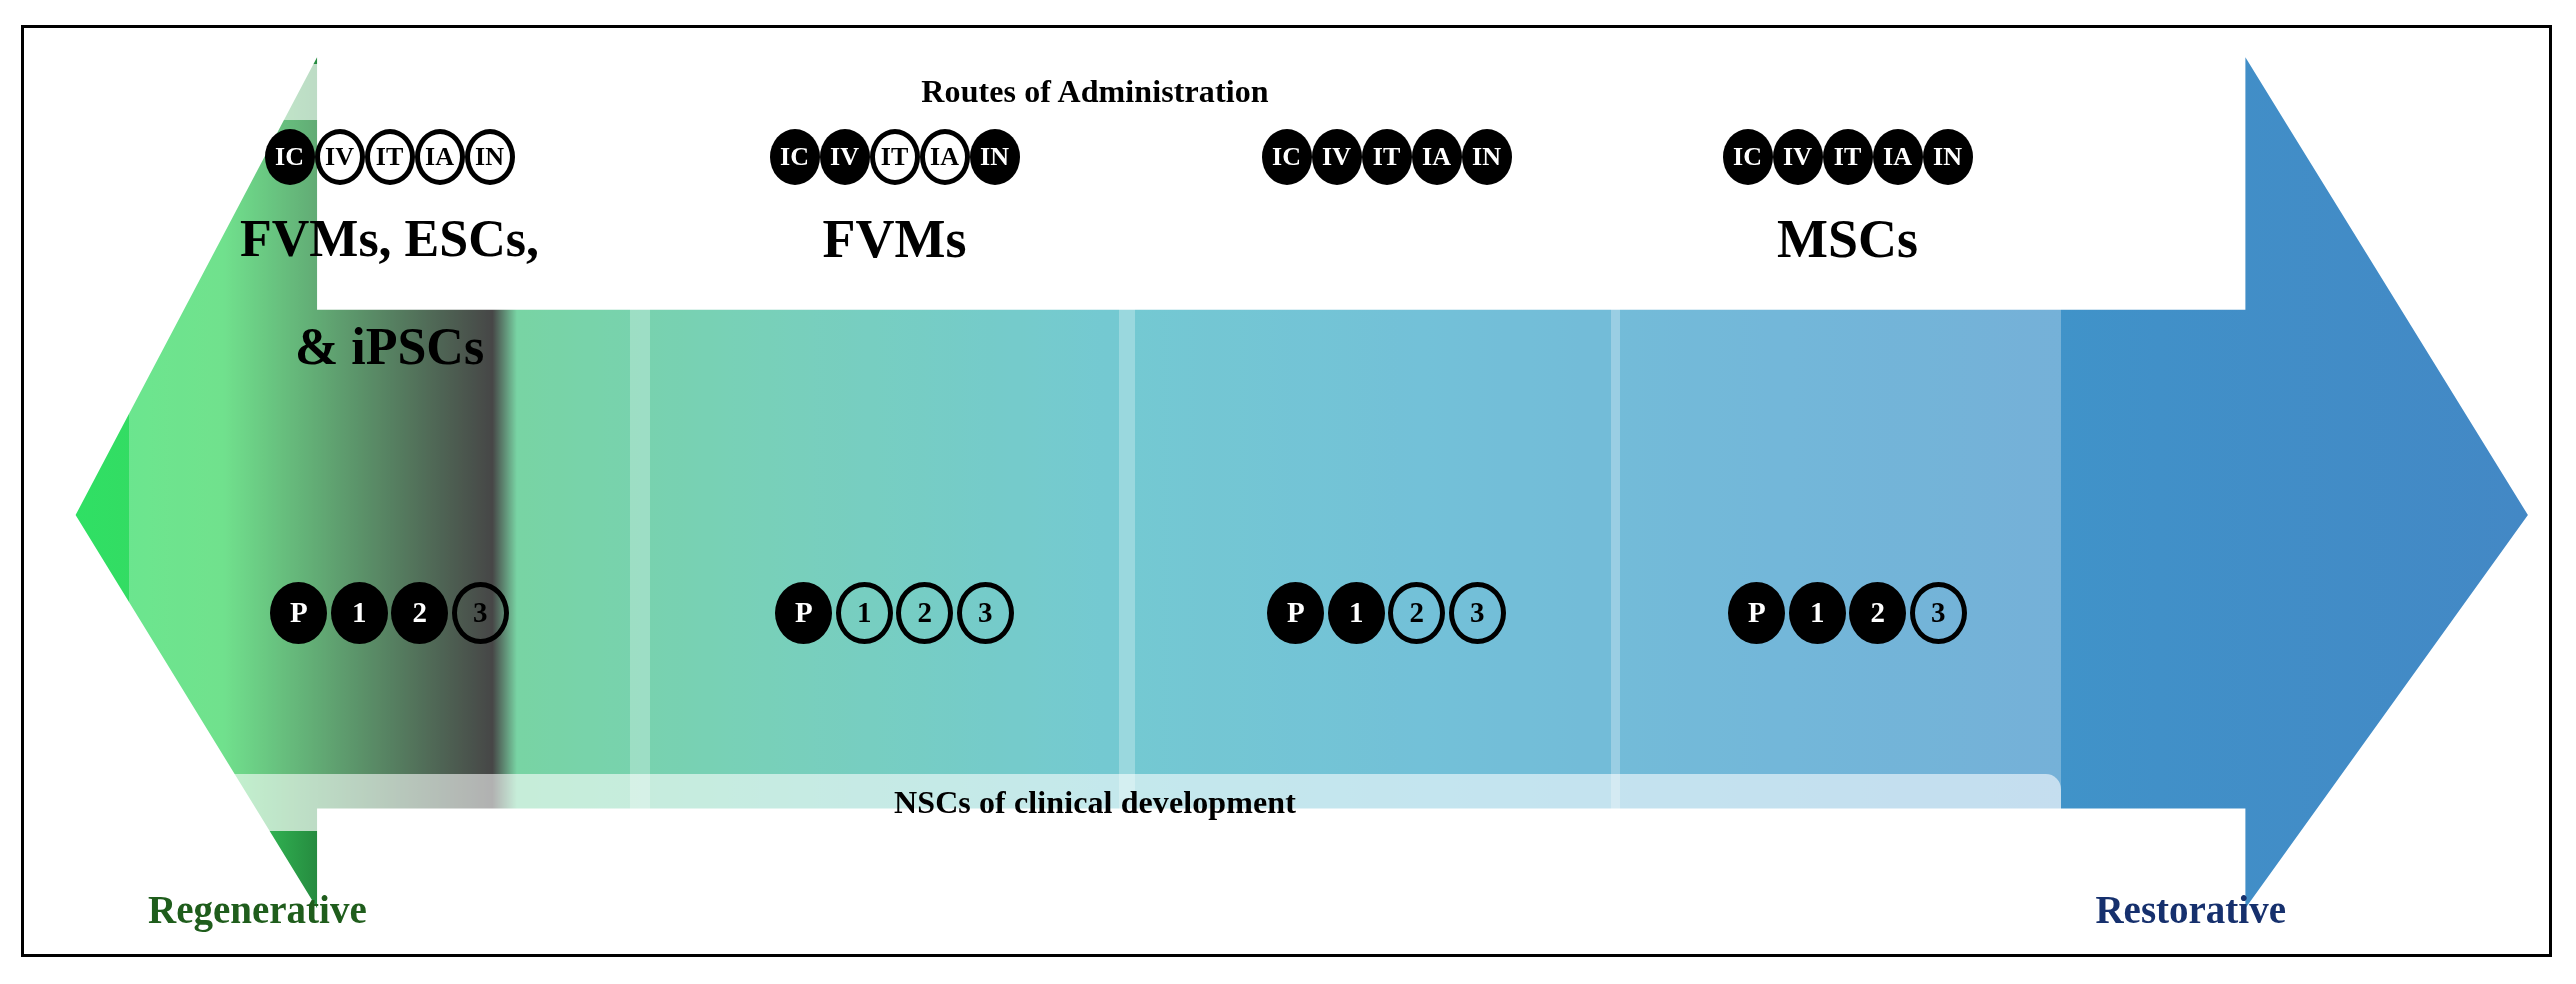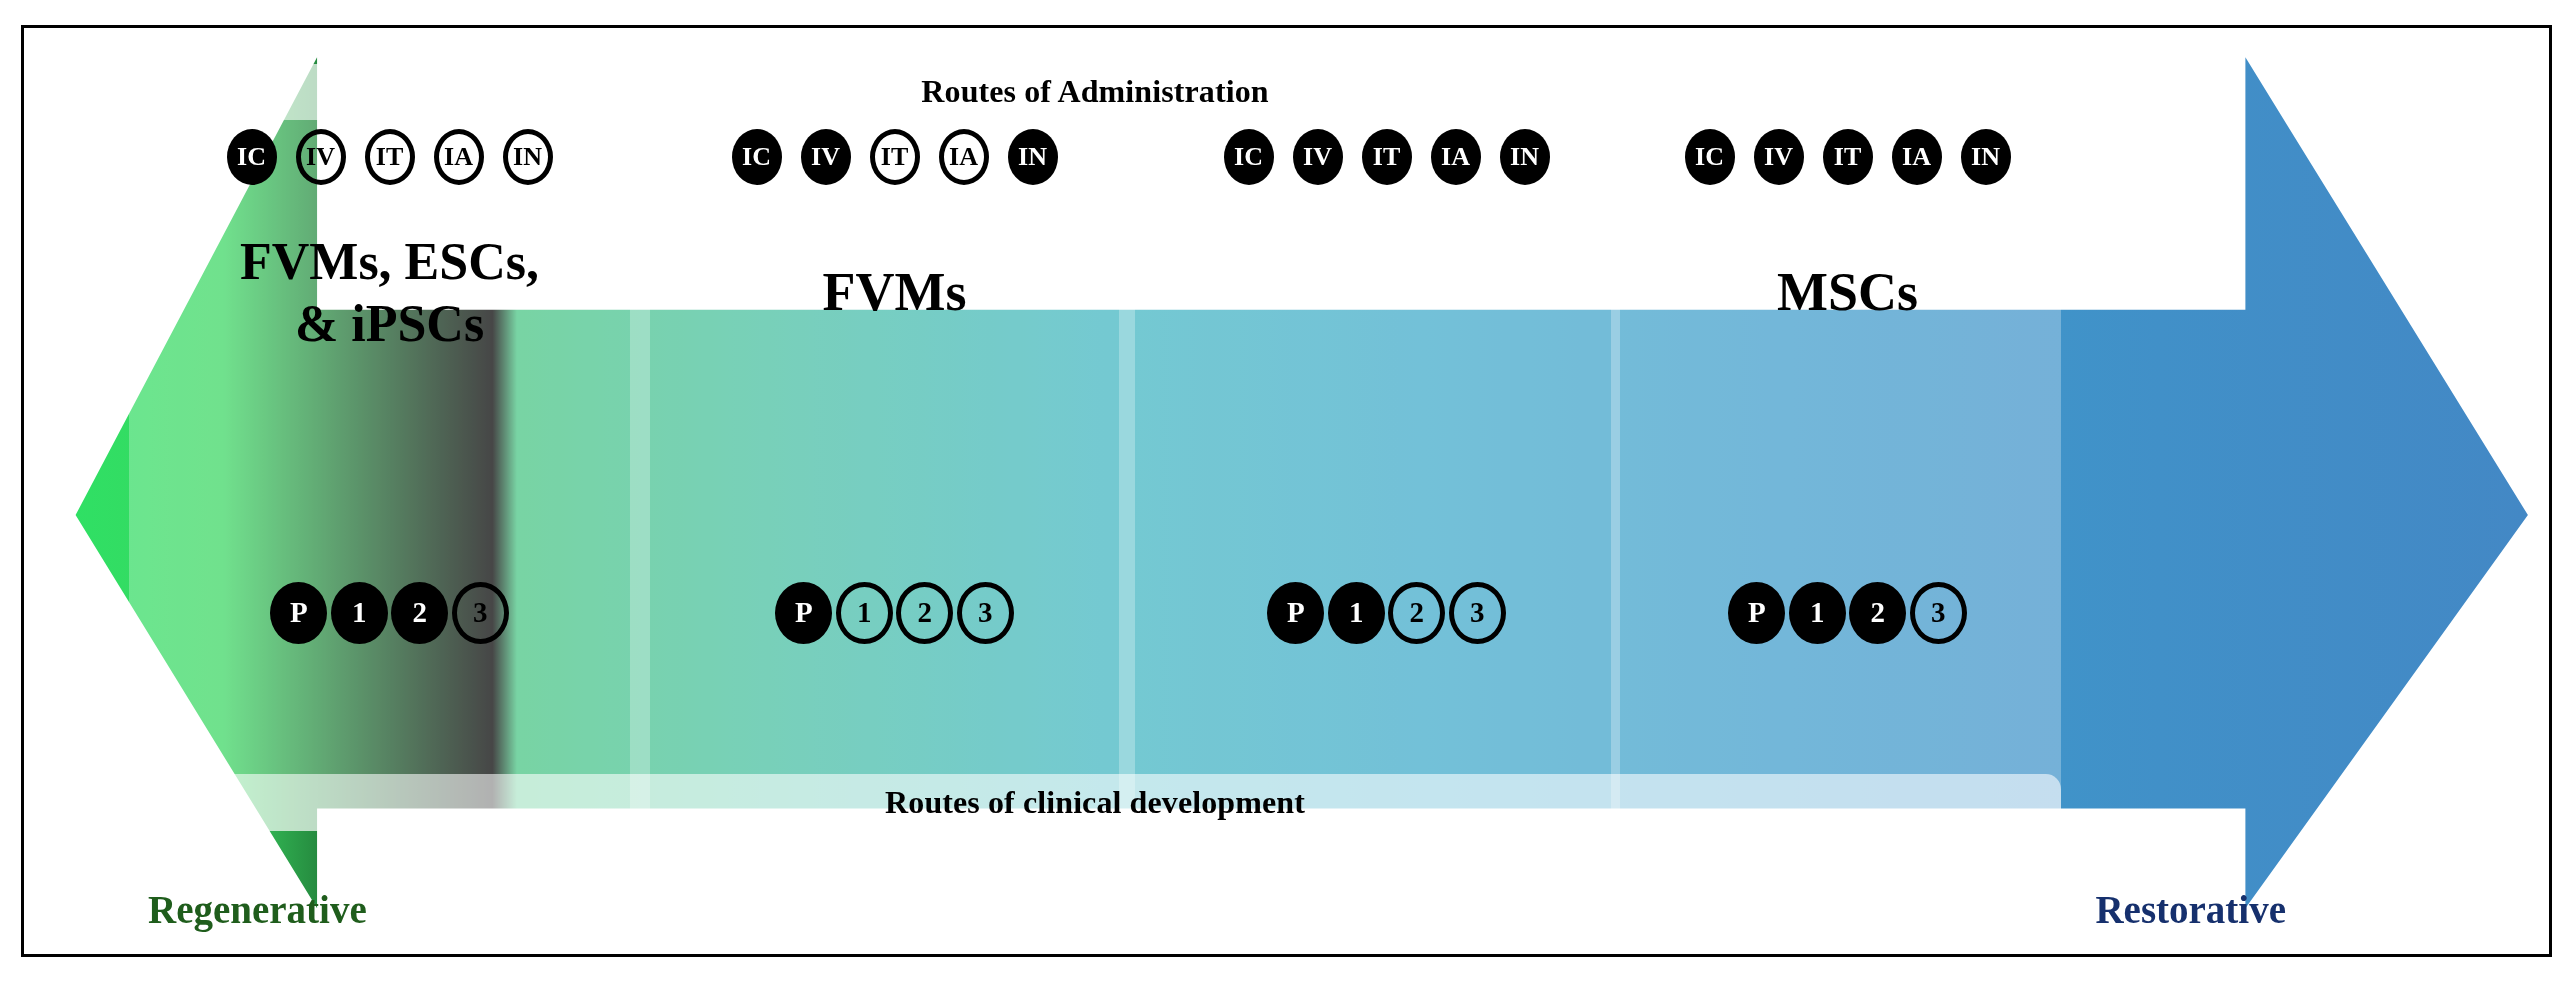--- a/index.html
+++ b/index.html
@@ -109,21 +109,21 @@
   .column.k3 { width: 427px; }
 
   .badge-row {
     position: absolute;
     left: 0;
     width: 100%;
     display: flex;
     align-items: center;
     justify-content: center;
   }
-  .routes-row { top: 63px; height: 61px; gap: 19px; }
+  .routes-row { top: 63px; height: 61px; gap: 0; }
   .phases-row { top: 516px; height: 66px; gap: 3.5px; }
 
   .badge {
     display: flex;
     align-items: center;
     justify-content: center;
     box-sizing: border-box;
     border-radius: 50%;
     font-weight: bold;
     line-height: 1;
@@ -154,21 +154,21 @@
 
   .column-title {
     position: absolute;
     left: 0;
     width: 100%;
     top: 144px;
     height: 170px;
     display: flex;
     flex-direction: column;
     align-items: center;
-    justify-content: center;
+    justify-content: space-between;
     color: #000000;
     font-weight: bold;
     font-size: 54px;
     line-height: 1.18;
     text-align: center;
   }
   .column-title.two-line { font-size: 52px; }
 
   
   .direction-label {
@@ -212,21 +212,21 @@
     </svg>
 
     <div id="columns-layer">
       <div class="column-card c0"></div>
       <div class="column-card c1"></div>
       <div class="column-card c2"></div>
       <div class="column-card c3"></div>
 
       <div class="band" id="band-routes">Routes of Administration</div>
 
-      <div class="band" id="band-stage">Routes of clinical development</div>
+      <div class="band" id="band-stage">NSCs of clinical development</div>
     </div>
 
     <div id="columns-content">
 
       <div class="column k0">
         <div class="badge-row routes-row">
           <span class="badge filled">IC</span>
           <span class="badge outline">IV</span>
           <span class="badge outline">IT</span>
           <span class="badge outline">IA</span>

